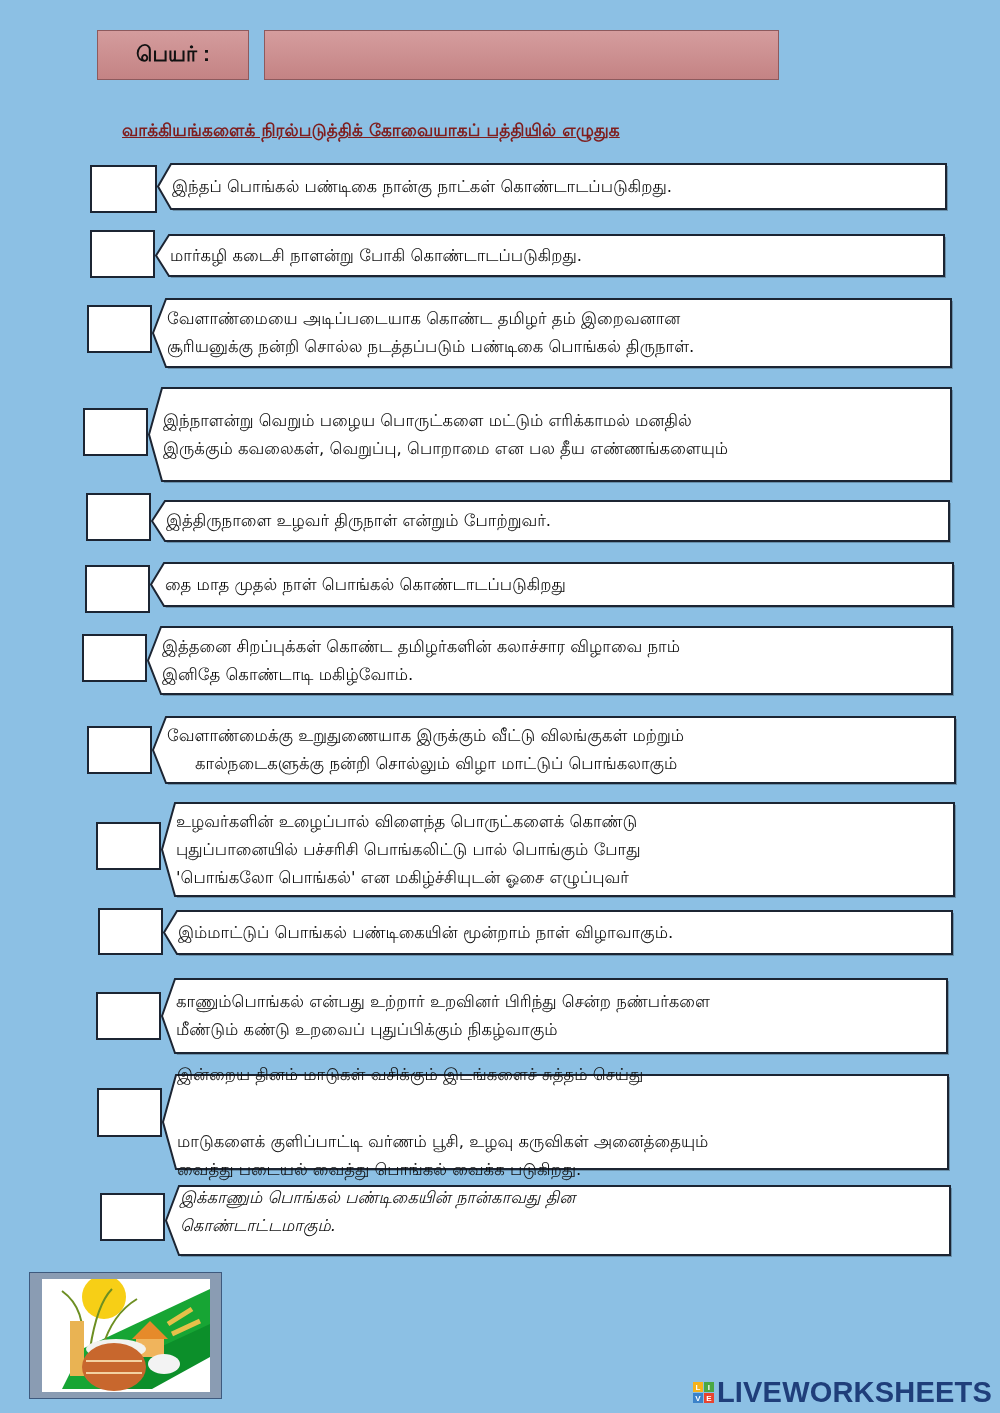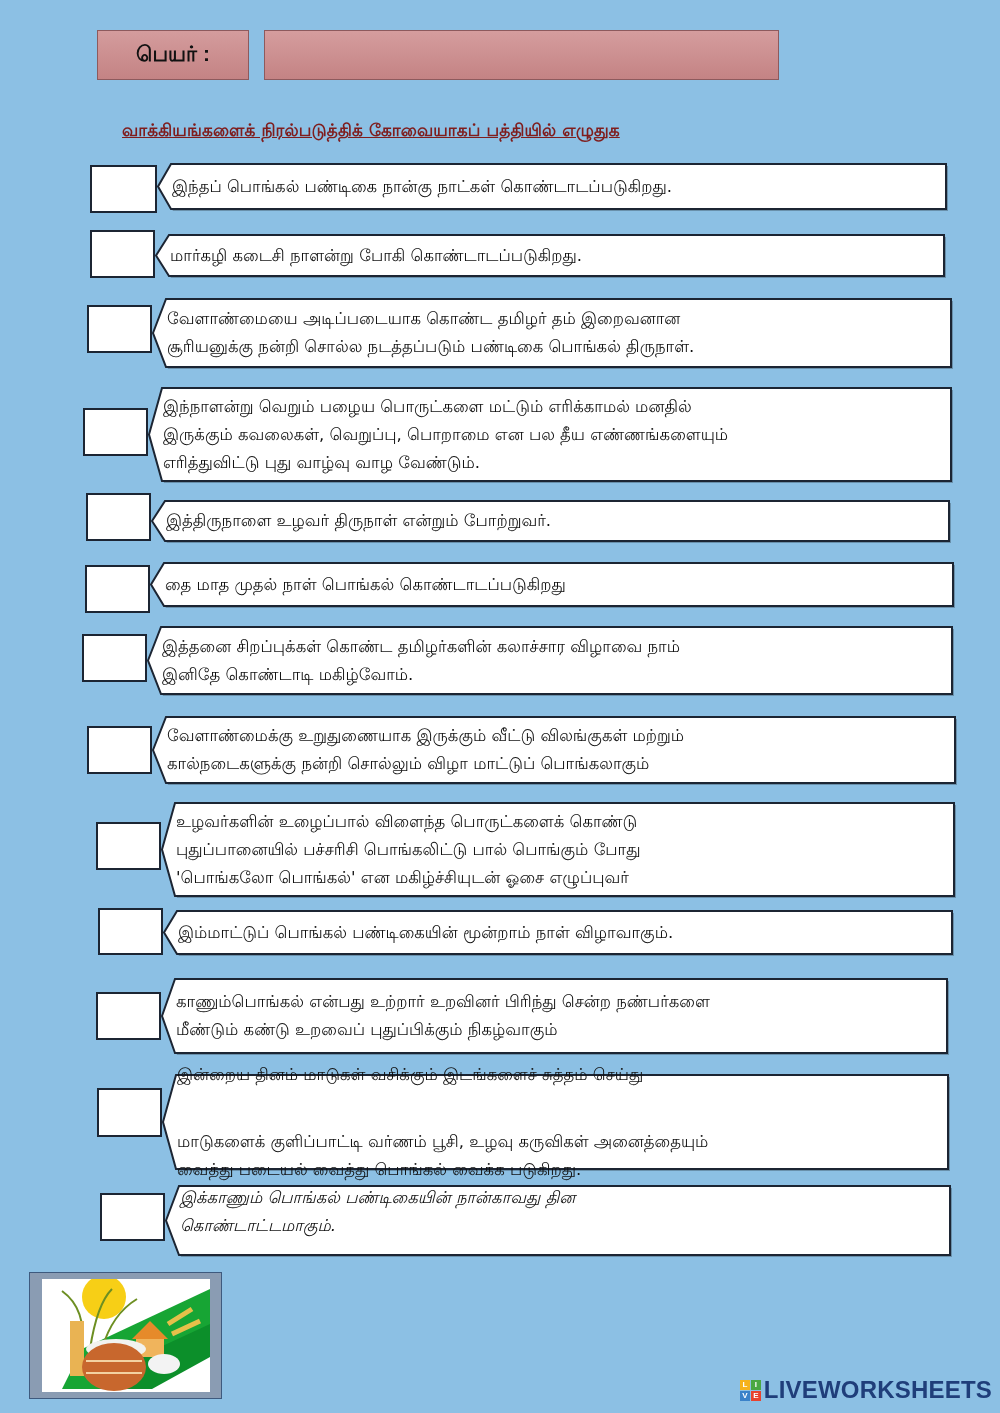--- a/index.html
+++ b/index.html
@@ -67,21 +67,21 @@
   .brand-logo {
     display: grid; grid-template-columns: 10px 10px; grid-template-rows: 10px 10px; gap: 1px;
   }
   .brand-logo span {
     display: flex; align-items: center; justify-content: center;
     font-size: 8px; font-weight: bold; color: #fff;
     font-family: "Liberation Sans", sans-serif;
   }
   .brand-text {
     font-family: "Liberation Sans", sans-serif;
-    font-weight: bold; font-size: 24px; color: #1f3e7a;
+    font-weight: bold; font-size: 29px; color: #1f3e7a;
     letter-spacing: 0.2px;
   }
 </style>
 </head>
 <body>
 
 <div class="name-label">பெயர் :</div>
 <div class="name-field"></div>
 
 <div class="instruction">வாக்கியங்களைக் நிரல்படுத்திக் கோவையாகப் பத்தியில் எழுதுக</div>
@@ -127,21 +127,20 @@
     <div class="row-box" style="left: 83px; top: 408px; width: 65px; height: 48px;"></div>
     <div class="banner" style="left: 148px; top: 387px; width: 804px; height: 95px;">
       <svg width="808" height="99">
         <polygon points="1,47.5 14,1 803,1 803,94 14,94" fill="#000" opacity="0.25" transform="translate(2,2)"></polygon>
         <polygon points="1,47.5 14,1 803,1 803,94 14,94" fill="#fff" stroke="#1c2533" stroke-width="2"></polygon>
       </svg>
       <div class="banner-text justify">
         <div>
           <div style="white-space: nowrap;">இந்நாளன்று வெறும் பழைய பொருட்களை மட்டும் எரிக்காமல் மனதில்</div>
           <div style="white-space: nowrap;">இருக்கும் கவலைகள், வெறுப்பு, பொறாமை என பல தீய எண்ணங்களையும்</div>
-          <div style="white-space: nowrap;">எரித்துவிட்டு புது வாழ்வு வாழ வேண்டும்.</div>
         </div>
       </div>
     </div>
     <div class="row-box" style="left: 86px; top: 493px; width: 65px; height: 48px;"></div>
     <div class="banner" style="left: 151px; top: 500px; width: 799px; height: 42px;">
       <svg width="803" height="46">
         <polygon points="1,21 14,1 798,1 798,41 14,41" fill="#000" opacity="0.25" transform="translate(2,2)"></polygon>
         <polygon points="1,21 14,1 798,1 798,41 14,41" fill="#fff" stroke="#1c2533" stroke-width="2"></polygon>
       </svg>
       <div class="banner-text">
@@ -177,21 +176,21 @@
     </div>
     <div class="row-box" style="left: 87px; top: 726px; width: 65px; height: 48px;"></div>
     <div class="banner" style="left: 152px; top: 716px; width: 804px; height: 68px;">
       <svg width="808" height="72">
         <polygon points="1,34 14,1 803,1 803,67 14,67" fill="#000" opacity="0.25" transform="translate(2,2)"></polygon>
         <polygon points="1,34 14,1 803,1 803,67 14,67" fill="#fff" stroke="#1c2533" stroke-width="2"></polygon>
       </svg>
       <div class="banner-text">
         <div>
           <div style="white-space: nowrap;">வேளாண்மைக்கு உறுதுணையாக இருக்கும் வீட்டு விலங்குகள் மற்றும்</div>
-          <div style="white-space: nowrap;">கால்நடைகளுக்கு நன்றி சொல்லும் விழா மாட்டுப் பொங்கலாகும்</div>
+          <div style="white-space: nowrap; margin-left: 28px;">கால்நடைகளுக்கு நன்றி சொல்லும் விழா மாட்டுப் பொங்கலாகும்</div>
         </div>
       </div>
     </div>
     <div class="row-box" style="left: 96px; top: 822px; width: 65px; height: 48px;"></div>
     <div class="banner" style="left: 161px; top: 802px; width: 794px; height: 95px;">
       <svg width="798" height="99">
         <polygon points="1,47.5 14,1 793,1 793,94 14,94" fill="#000" opacity="0.25" transform="translate(2,2)"></polygon>
         <polygon points="1,47.5 14,1 793,1 793,94 14,94" fill="#fff" stroke="#1c2533" stroke-width="2"></polygon>
       </svg>
       <div class="banner-text">

